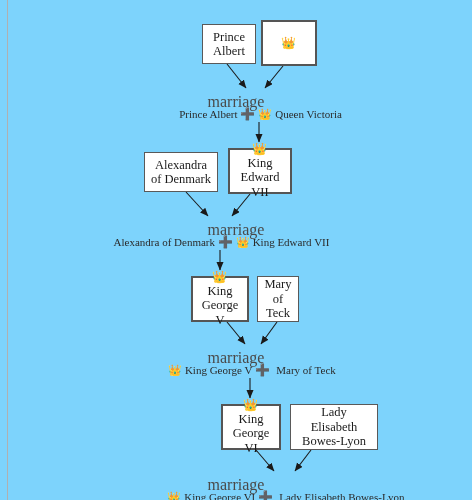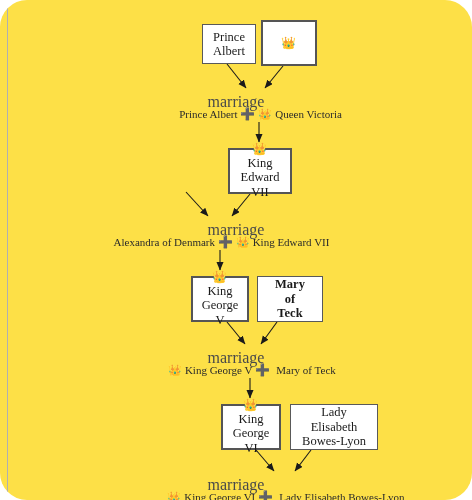--- a/index.html
+++ b/index.html
@@ -4,24 +4,23 @@
 <style>
   html, body {
     margin: 0;
     padding: 0;
     background: #ffffff;
   }
   #root {
     position: relative;
     width: 472px;
     height: 500px;
-    background: #fde047;
+    background: #7dd3fc;
     font-family: "Liberation Serif", "DejaVu Serif", serif;
     overflow: hidden;
-    border-radius: 27px;
   }
   
   #left-divider {
     position: absolute;
     left: 7px;
     top: 0;
     width: 1px;
     height: 500px;
     background: #b0b0b0;
   }
@@ -139,34 +138,38 @@
 
     <div class="person" style="left:202px; top:24px; width:54px; height:40px;">
       <span class="pname">Prince
 Albert</span>
     </div>
 
     <div class="person royal" style="left:261px; top:20px; width:56px; height:46px;">
       <span class="crown">👑</span>
     </div>
 
+    <div class="person" style="left:144px; top:152px; width:74px; height:40px;">
+      <span class="pname">Alexandra
+of Denmark</span>
+    </div>
 
     <div class="person royal" style="left:228px; top:148px; width:64px; height:46px;">
       <span class="crown">👑</span>
       <span class="pname">King
 Edward VII</span>
     </div>
 
     <div class="person royal" style="left:191px; top:276px; width:58px; height:46px;">
       <span class="crown">👑</span>
       <span class="pname">King
 George V</span>
     </div>
 
-    <div class="person" style="left:257px; top:276px; width:66px; height:46px;font-weight:bold;">
+    <div class="person" style="left:257px; top:276px; width:42px; height:46px;">
       <span class="pname">Mary
 of
 Teck</span>
     </div>
 
     <div class="person royal" style="left:221px; top:404px; width:60px; height:46px;">
       <span class="crown">👑</span>
       <span class="pname">King
 George VI</span>
     </div>

